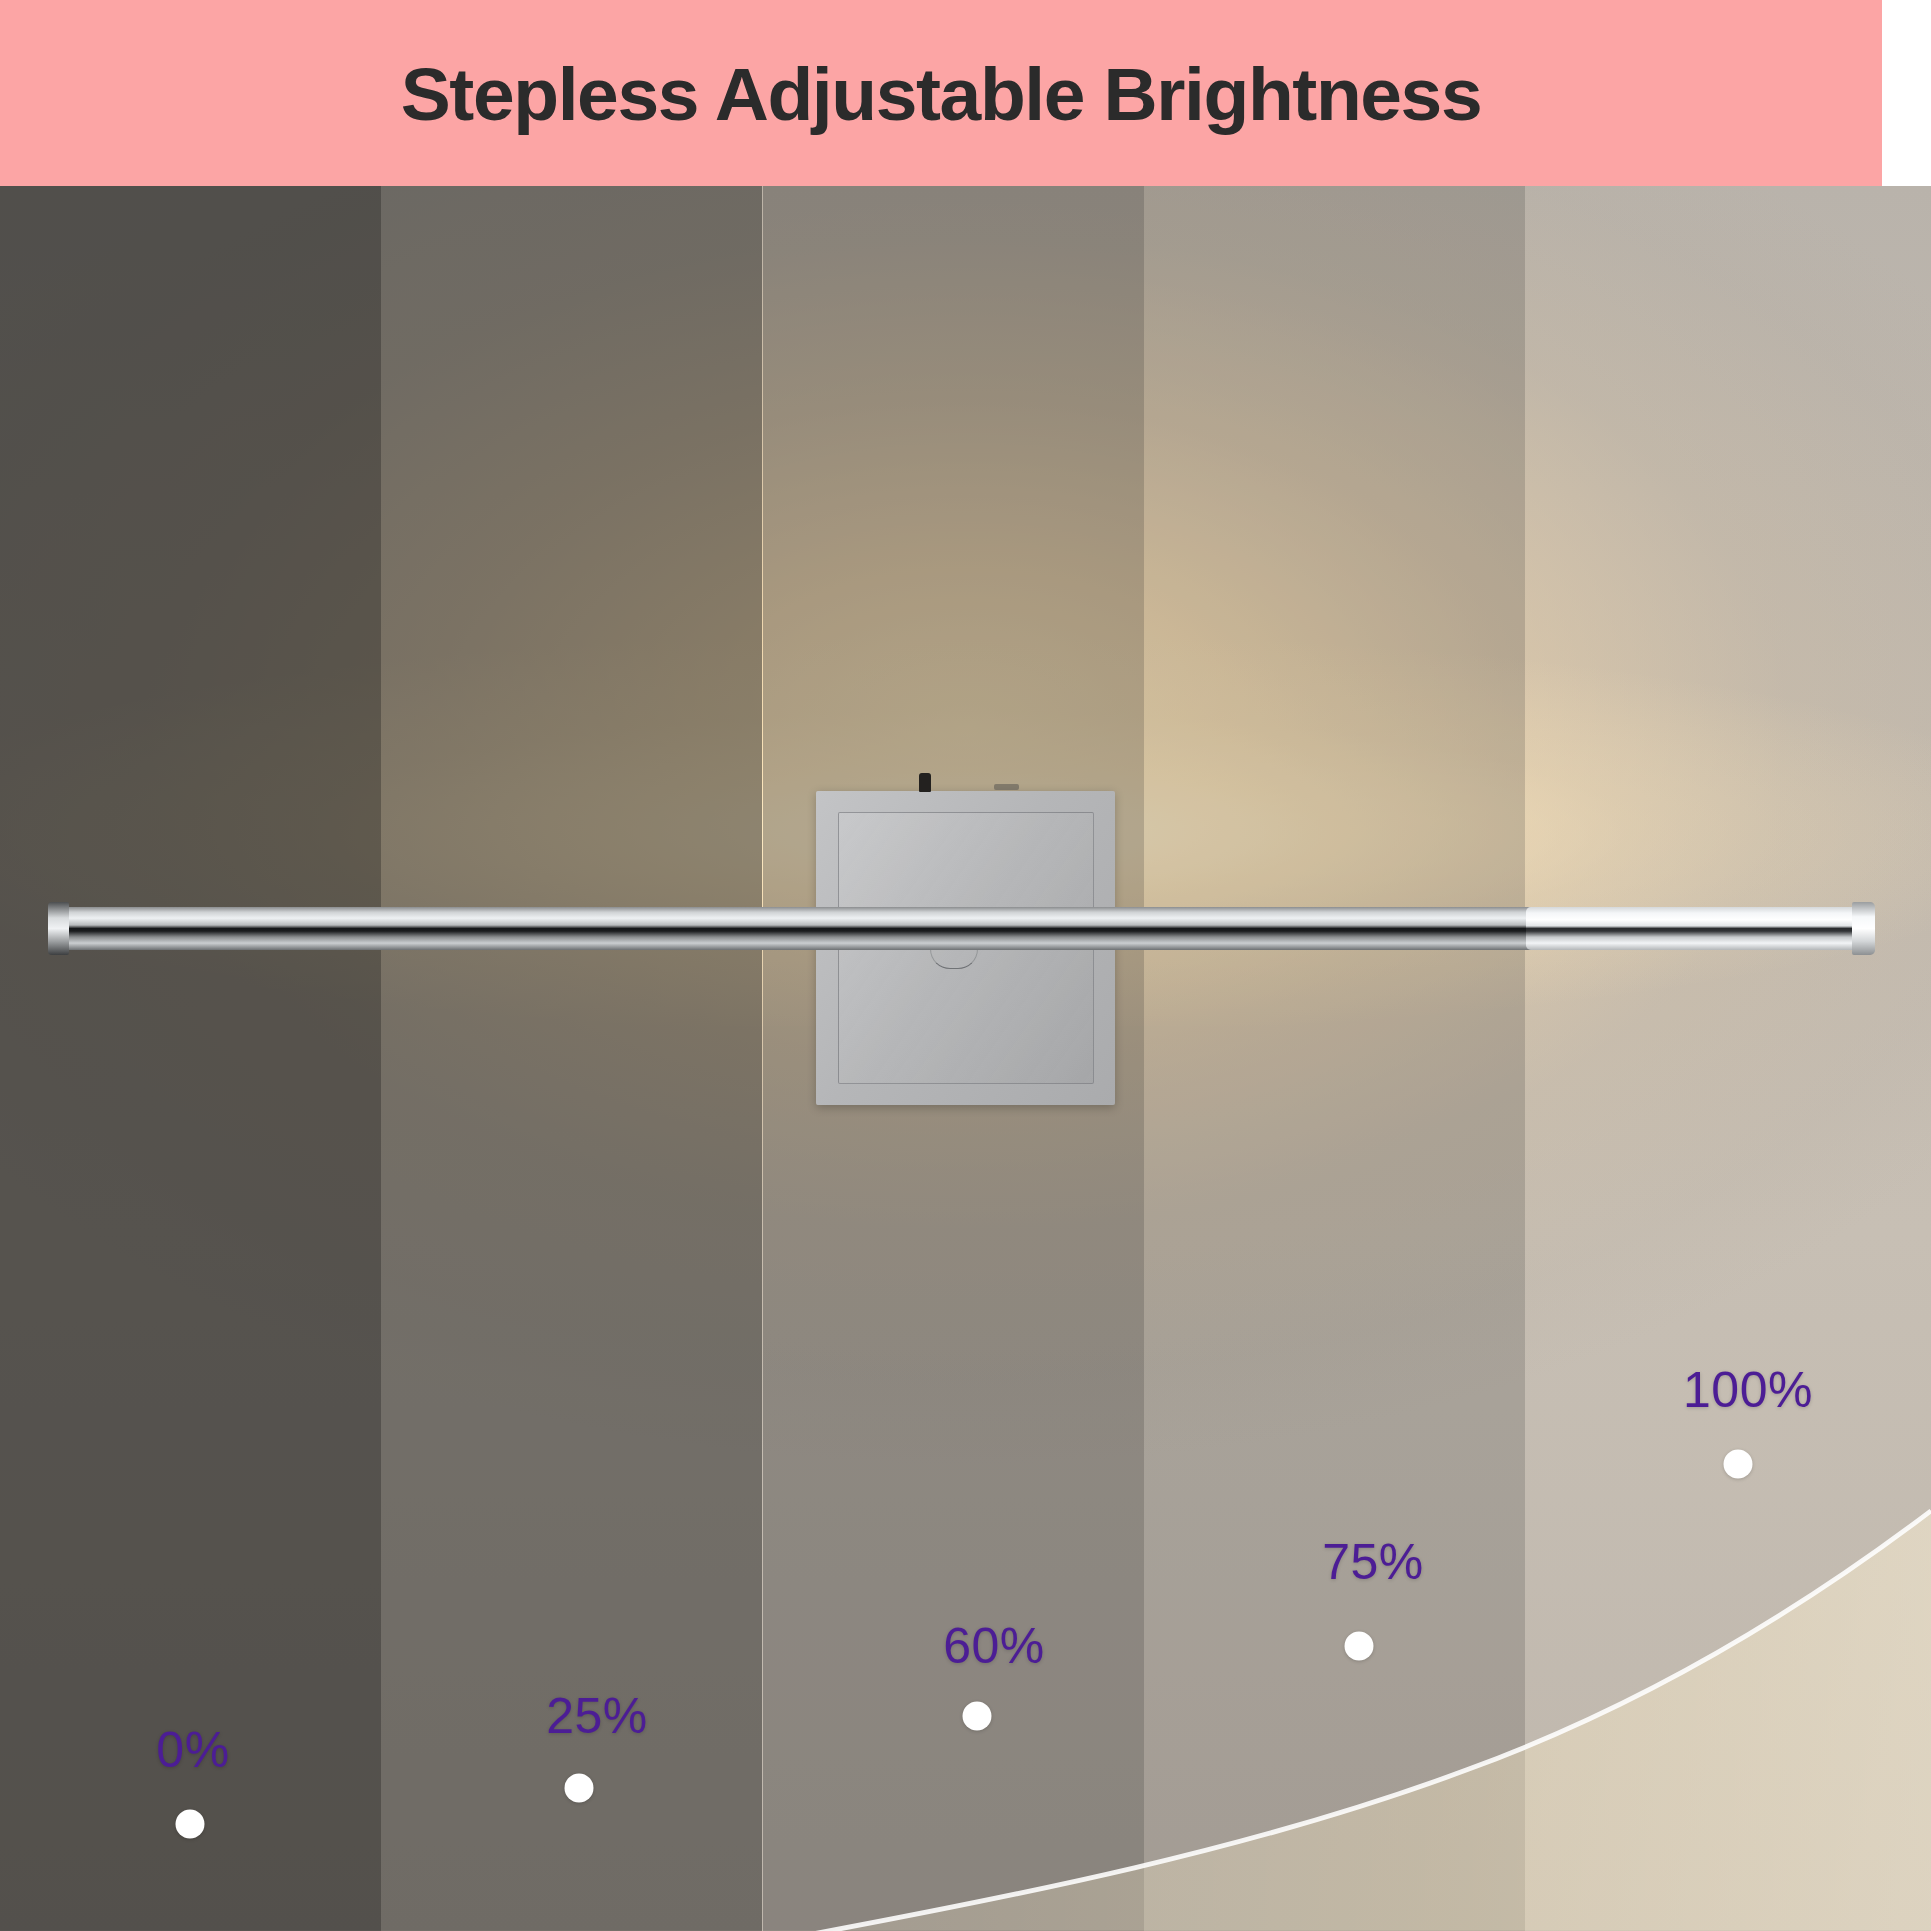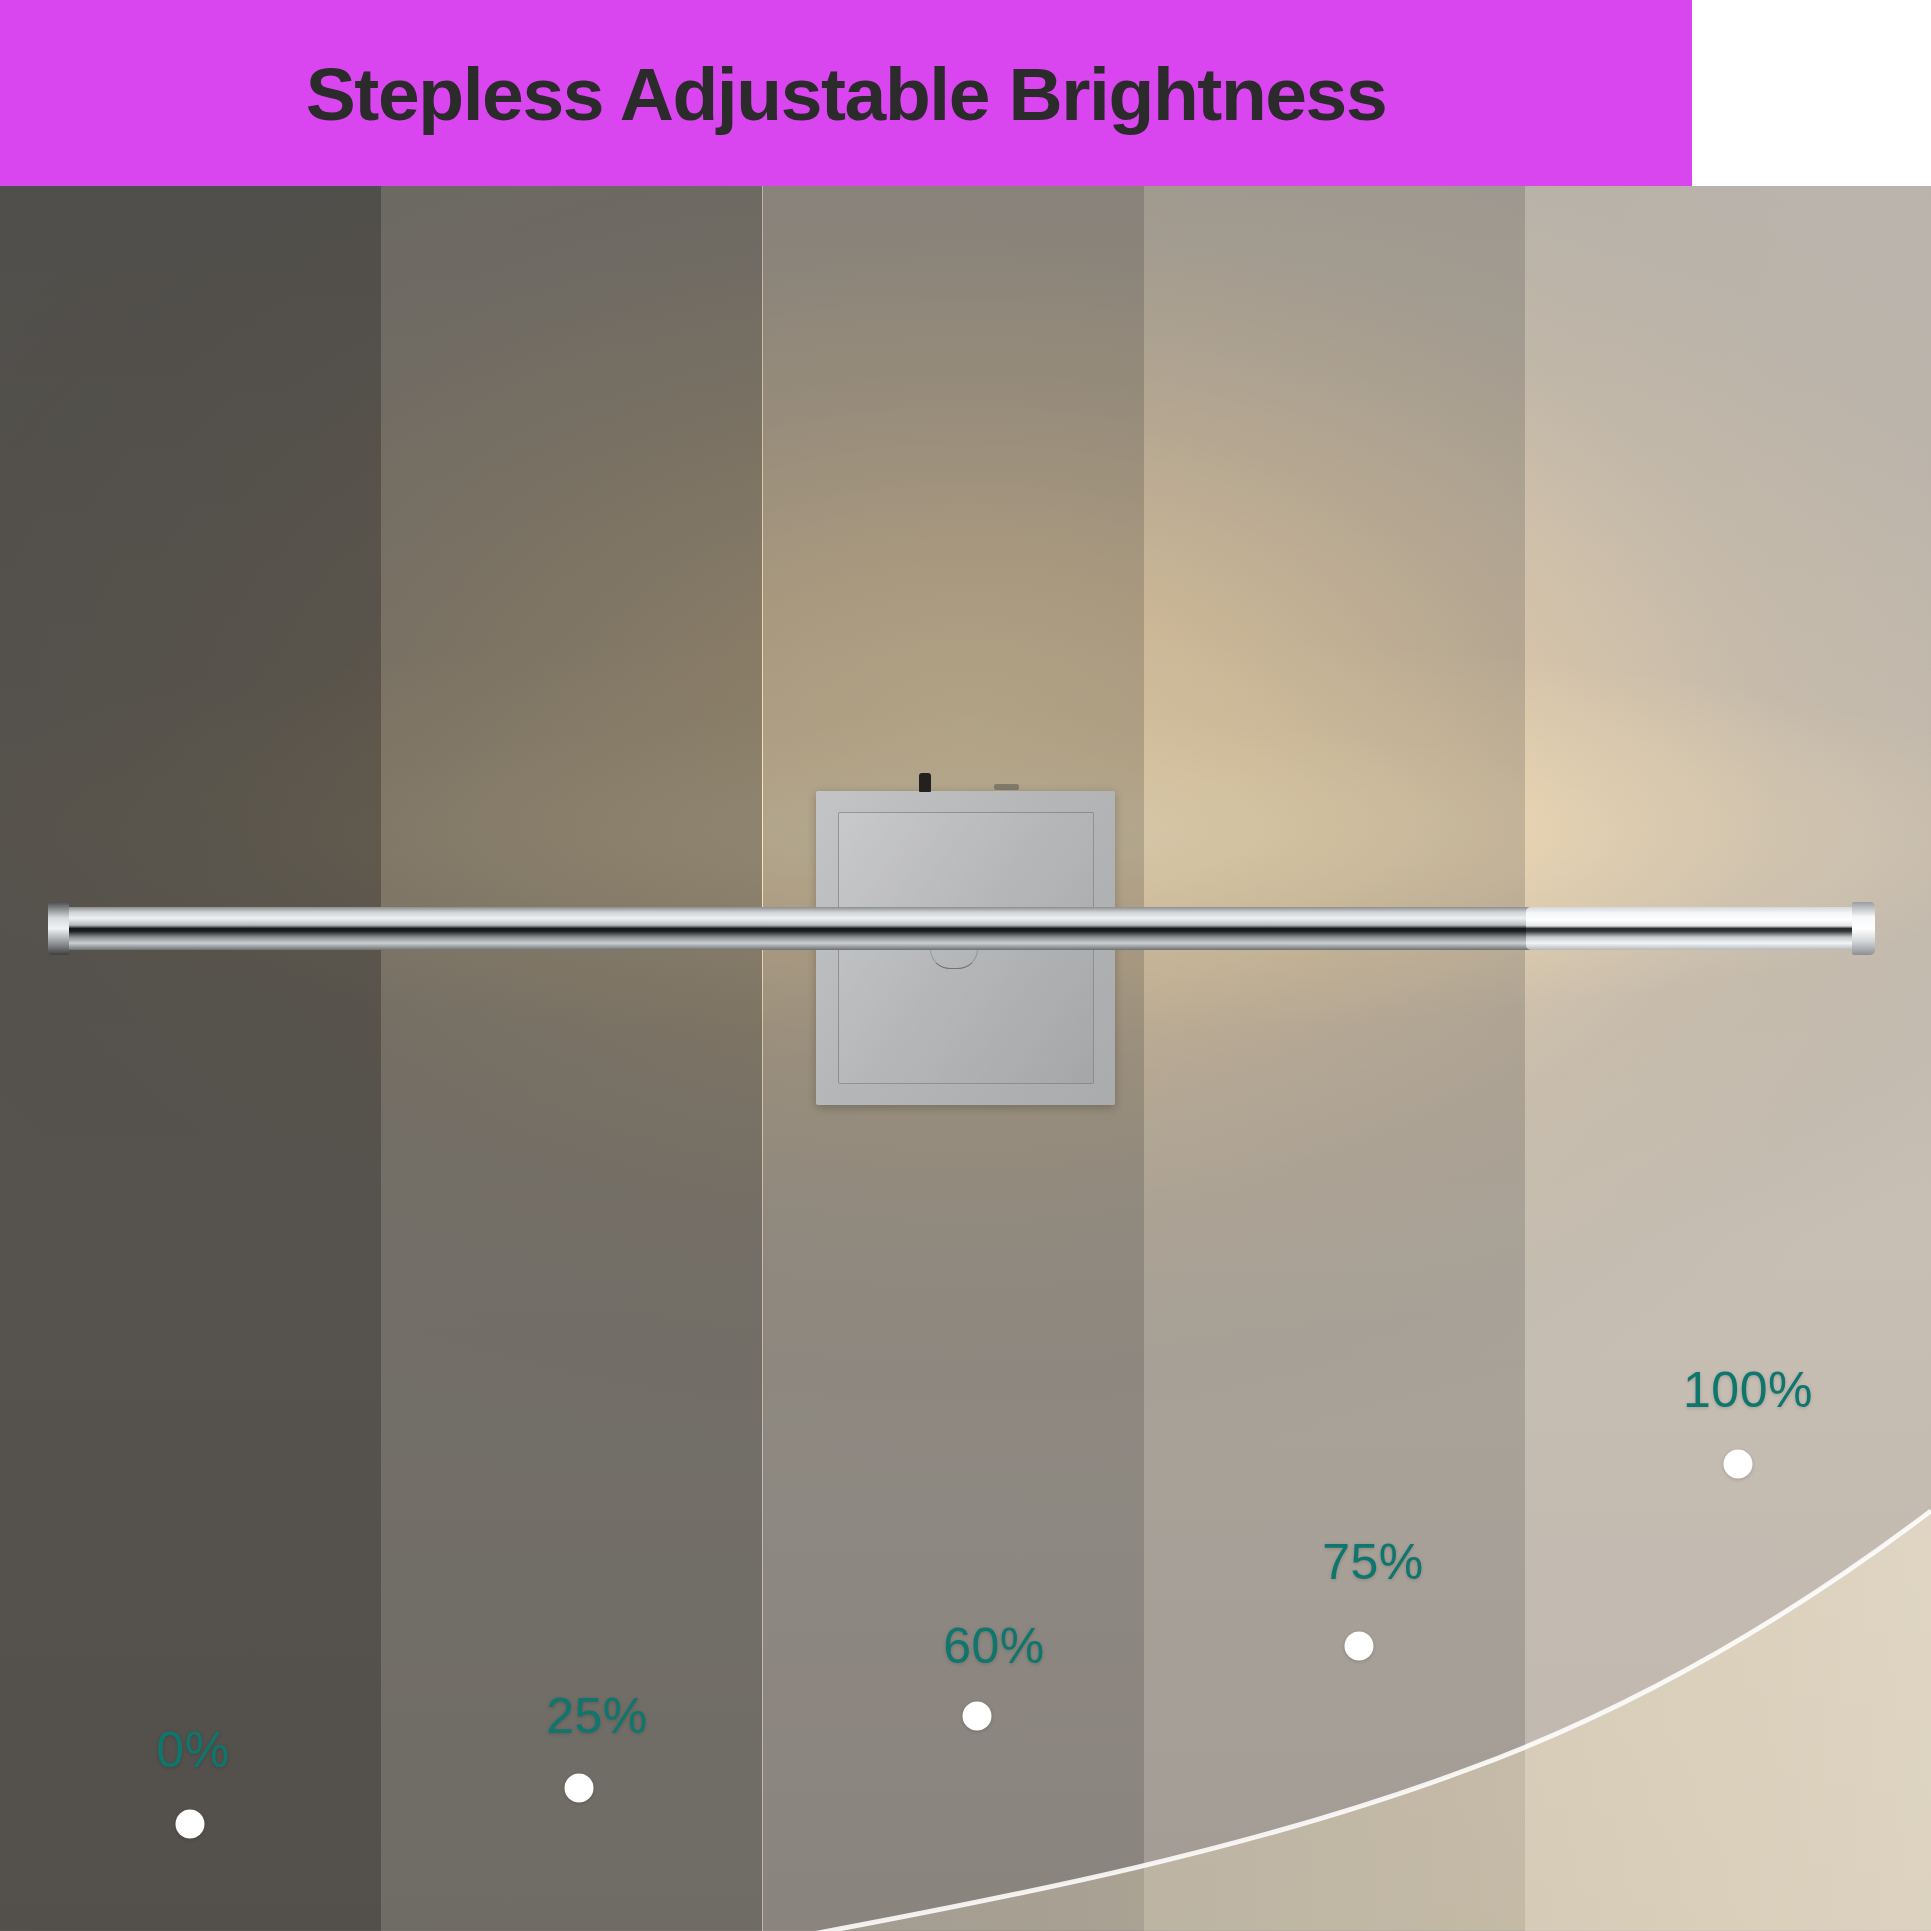--- a/index.html
+++ b/index.html
@@ -15,23 +15,23 @@
     width: 1931px;
     height: 1931px;
     overflow: hidden;
     background: #ffffff;
   }
 
   
   #header {
     position: absolute;
     left: 0; top: 0;
-    width: 1692px;
+    width: 1882px;
     height: 186px;
-    background: #d946ef;
+    background: #fca5a5;
     display: flex;
     align-items: center;
     justify-content: center;
     z-index: 60;
   }
   #title {
     font-family: "Liberation Sans", sans-serif;
     font-weight: 700;
     font-size: 75px;
     letter-spacing: -1.4px;
@@ -205,21 +205,21 @@
     left: 0; top: 0;
     width: 1931px;
     height: 1745px;
     pointer-events: none;
   }
   #curve-svg { display: block; }
 
   
   .pct-label {
     position: absolute;
-    color: #0f766e;
+    color: #4c1d95;
     font-family: "Liberation Sans", sans-serif;
     font-weight: 400;
     font-size: 50px;
     letter-spacing: 0.5px;
     white-space: nowrap;
     transform: translate(-50%, -50%);
     text-shadow: 0 1px 3.9px rgba(0,0,0,0.18);
     z-index: 45;
   }
   .pct-dot {

